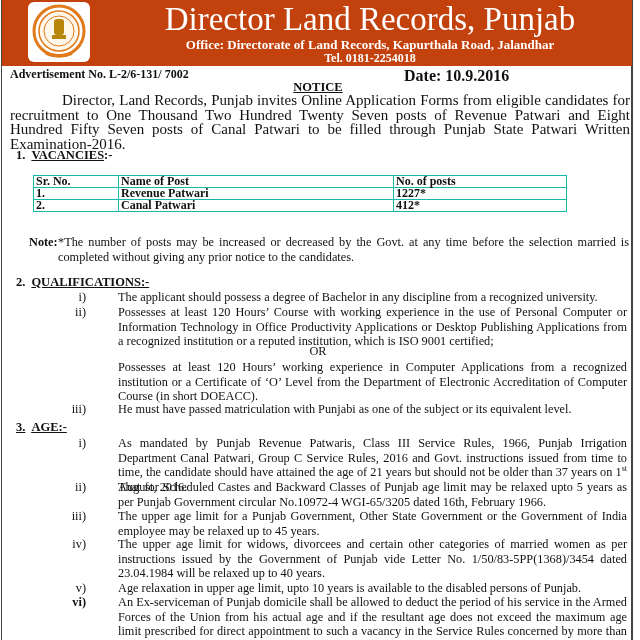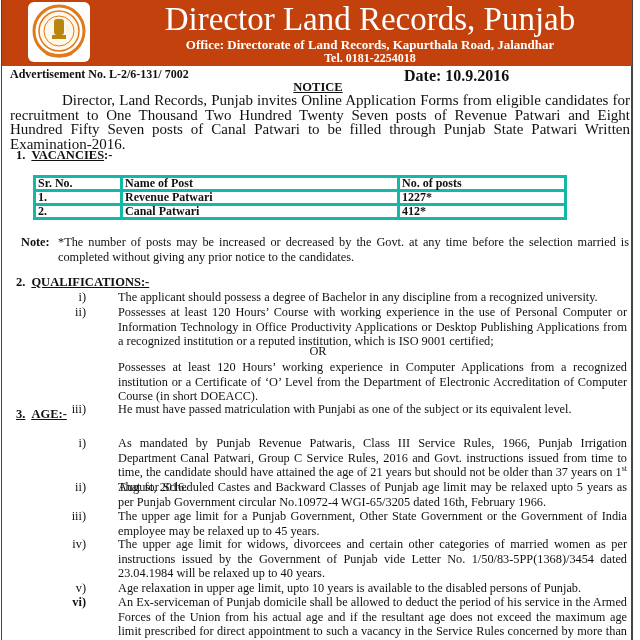--- a/index.html
+++ b/index.html
@@ -20,23 +20,23 @@
   .adv { position:absolute; left:8px; top:67px; font-size:12px; font-weight:bold; }
   .date { position:absolute; left:402px; top:67px; font-size:16px; font-weight:bold; }
   .notice-title { position:absolute; left:0; width:632px; top:80px; text-align:center;
                   font-size:12.5px; font-weight:bold; text-decoration:underline; }
   .para { position:absolute; font-size:15px; line-height:14.6px; text-align:justify; }
   .intro { left:8px; top:93px; width:620px; text-indent:52px; }
   .sec-head { position:absolute; left:14px; font-size:12.5px; font-weight:bold; }
   .sec-head .u { text-decoration:underline; margin-left:6px; }
   table.vac { position:absolute; left:31px; top:175px; width:534px; border-collapse:collapse;
               font-size:12px; font-weight:bold; }
-  table.vac td { border:3px solid #14b8a6; padding:0 2px; height:11px; line-height:11px; }
+  table.vac td { border:1px solid #14b8a6; padding:0 2px; height:11px; line-height:11px; }
   .note { position:absolute; left:19px; top:235px; width:608px; font-size:12.3px; line-height:14.6px; }
-  .note b { position:absolute; left:0; top:0; }
+  .note b { position:absolute; left:8px; top:0; }
   .note .nt { margin-left:37px; display:block; text-align:justify; }
   .item { position:absolute; left:60px; width:565px; font-size:12.3px; line-height:14.6px; }
   .item .num { position:absolute; left:0; width:24px; text-align:right; }
   .item .txt { display:block; margin-left:56px; text-align:justify; }
   .item .num.bold { font-weight:bold; }
   .or { position:absolute; left:0; width:632px; text-align:center; font-size:12.3px; top:344px; }
   sup { font-size:8px; line-height:0; }
 </style>
 </head>
 <body>
@@ -109,21 +109,21 @@
   <div class="or">OR</div>
   <div class="item" style="top:360px;">
     <span class="num"></span>
     <span class="txt">Possesses at least 120 Hours’ working experience in Computer Applications from a recognized institution or a Certificate of ‘O’ Level from the Department of Electronic Accreditation of Computer Course (in short DOEACC).</span>
   </div>
   <div class="item" style="top:402px;">
     <span class="num">iii)</span>
     <span class="txt">He must have passed matriculation with Punjabi as one of the subject or its equivalent level.</span>
   </div>
 
-  <div class="sec-head" style="top:407px;text-decoration:underline;">
+  <div class="sec-head" style="top:420px;text-decoration:underline;">
     <span>3.</span><span class="u">AGE</span><span>:-</span>
   </div>
 
   <div class="item" style="top:436px;">
     <span class="num">i)</span>
     <span class="txt"><span>As mandated by Punjab Revenue Patwaris, Class III Service Rules, 1966, Punjab Irrigation Department Canal Patwari, Group C Service Rules, 2016 and Govt. instructions issued from time to time, the candidate should have attained the age of 21 years but should not be older than 37 years on 1</span><sup>st</sup><span> August, 2016.</span></span>
   </div>
   <div class="item" style="top:480px;">
     <span class="num">ii)</span>
     <span class="txt">That for Scheduled Castes and Backward Classes of Punjab age limit may be relaxed upto 5 years as per Punjab Government circular No.10972-4 WGI-65/3205 dated 16th, February 1966.</span>

